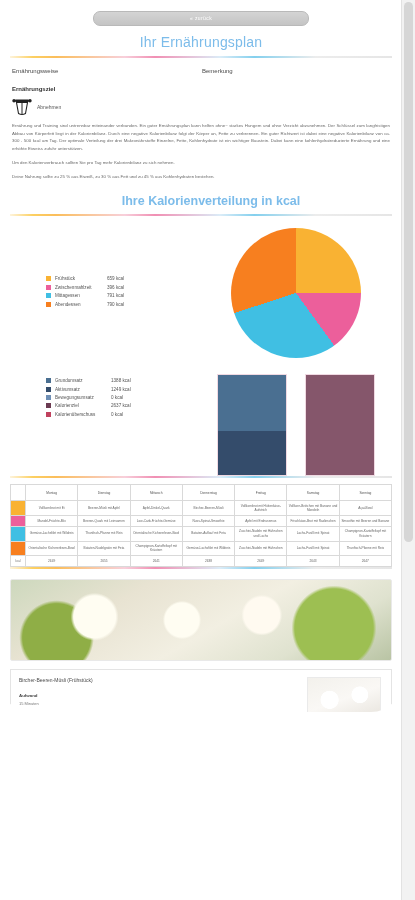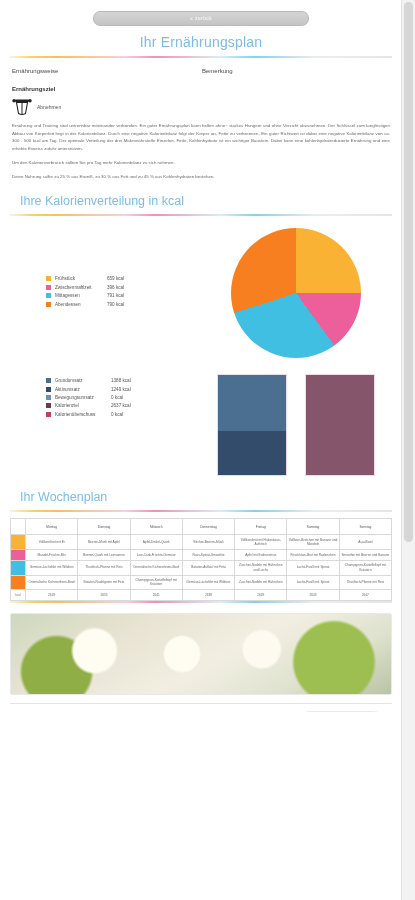--- a/index.html
+++ b/index.html
@@ -51,21 +51,21 @@
   .goal{display:flex;align-items:center;gap:5px;padding:6px 12px 0 12px;}
   .goal-icon{width:20px;height:18px;}
   .goal-text{font-size:5px;color:#555;}
   .body-text{
     padding:6px 12px 0 12px;font-size:4.4px;line-height:1.75;color:#6a6a6a;
     text-align:justify;
   }
   .body-text p{margin:0 0 6px 0;}
   
   .sec-title{
-    color:#7cbcea;font-size:12.5px;font-weight:400;
+    text-align:center;color:#7cbcea;font-size:12.5px;font-weight:700;
     margin:14px 0 6px 0;
     padding-left:20px;
   }
   
   .pie-area{display:flex;padding:12px 0 4px 0;align-items:center;}
   .legend{width:190px;padding-left:46px;box-sizing:border-box;}
   .legend-item{display:flex;align-items:center;font-size:4.6px;color:#555;margin-bottom:3.4px;}
   .sw{width:5px;height:5px;margin-right:4px;flex:0 0 auto;}
   .lg-name{width:52px;}
   .lg-val{}
@@ -222,21 +222,20 @@
         <div class="bar-col" style="height: 100px;">
           <div class="bar-seg" style="background: rgb(74, 111, 145); height: 56px;"></div>
           <div class="bar-seg" style="background: rgb(52, 76, 107); height: 44px;"></div>
         </div>
         <div class="bar-col" style="height: 100px;">
           <div class="bar-seg" style="background: rgb(133, 86, 107); height: 100px;"></div>
         </div>
       </div>
   </div>
 
-  <div class="sec-title">Ihr Wochenplan</div>
   <div class="divider thin"></div>
   <div class="week-wrap">
     <table class="week">
       <thead>
           <tr id="week-head">
             <th class="c-tag"></th>
             <th>Montag</th>
             <th>Dienstag</th>
             <th>Mittwoch</th>
             <th>Donnerstag</th>

